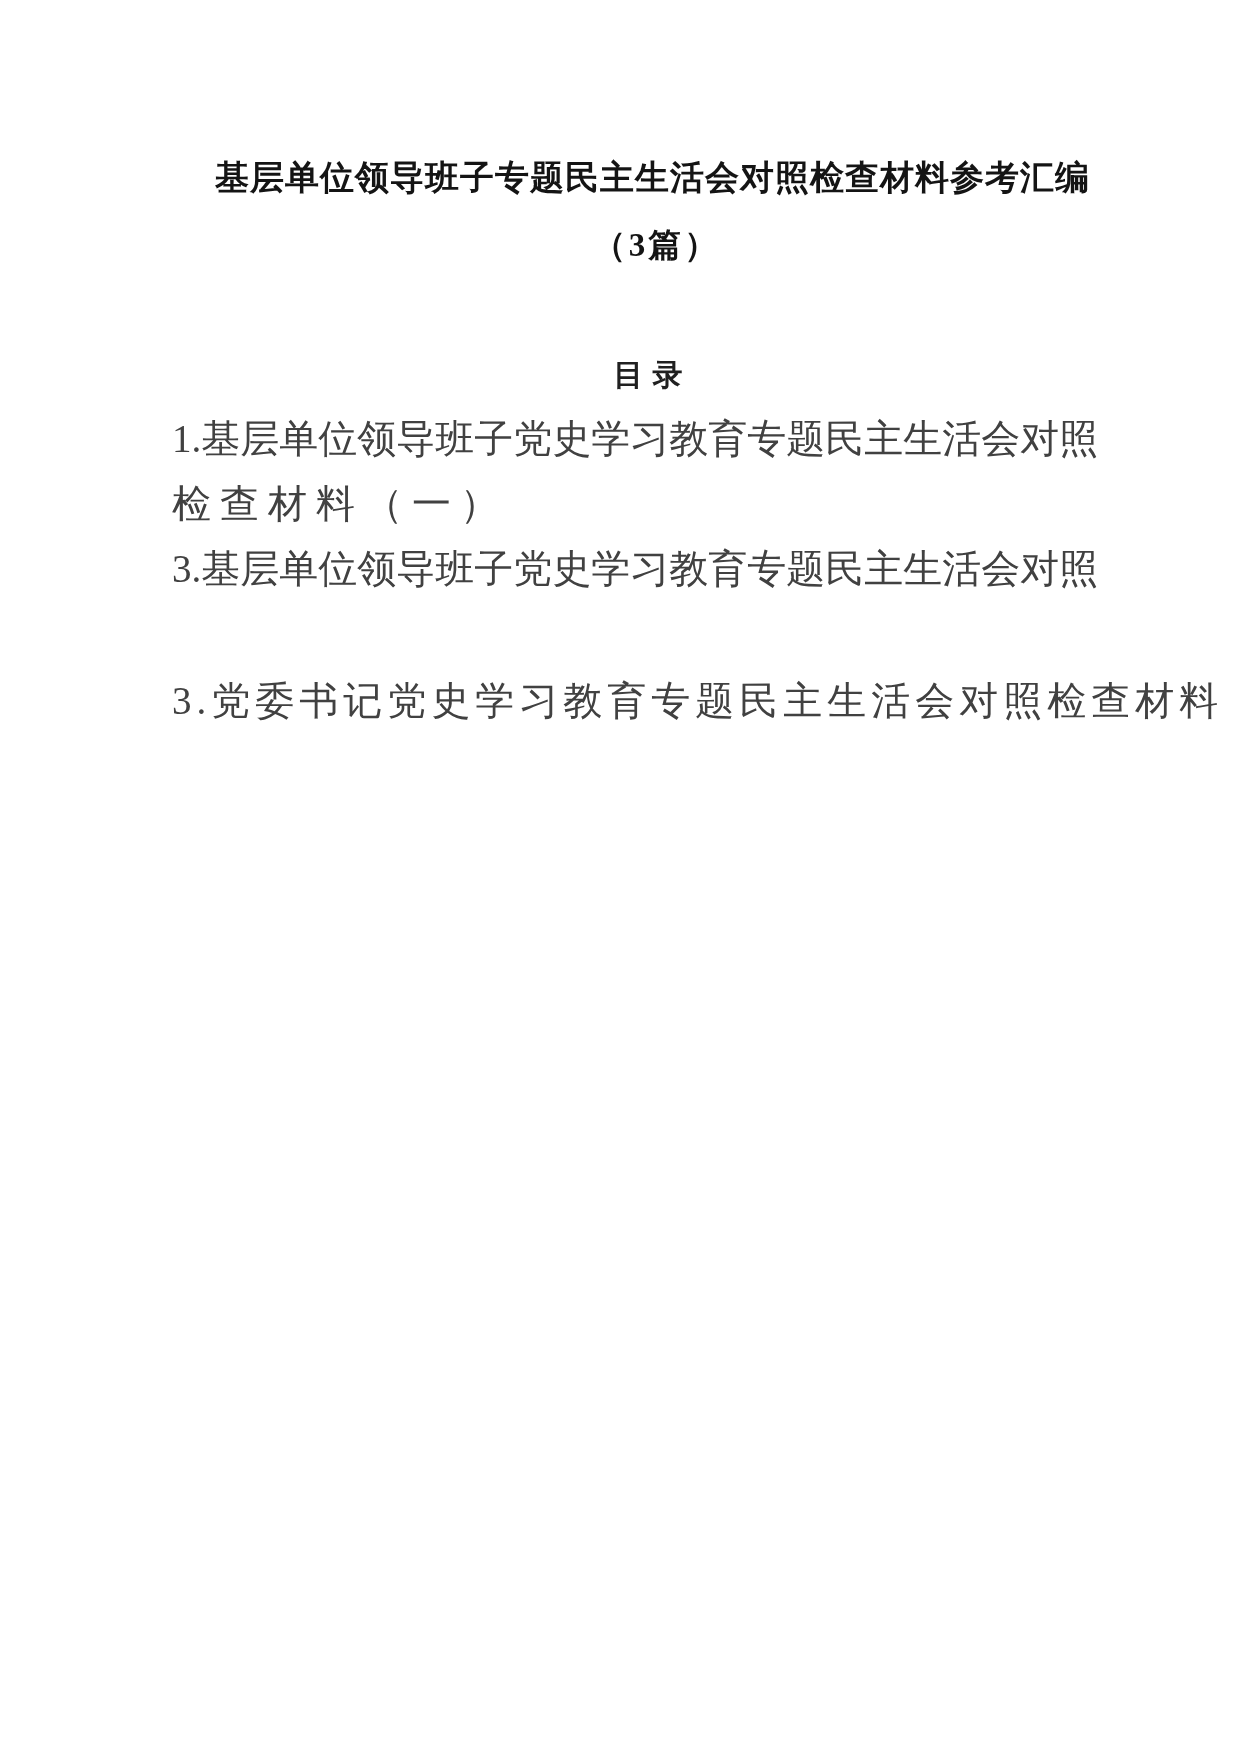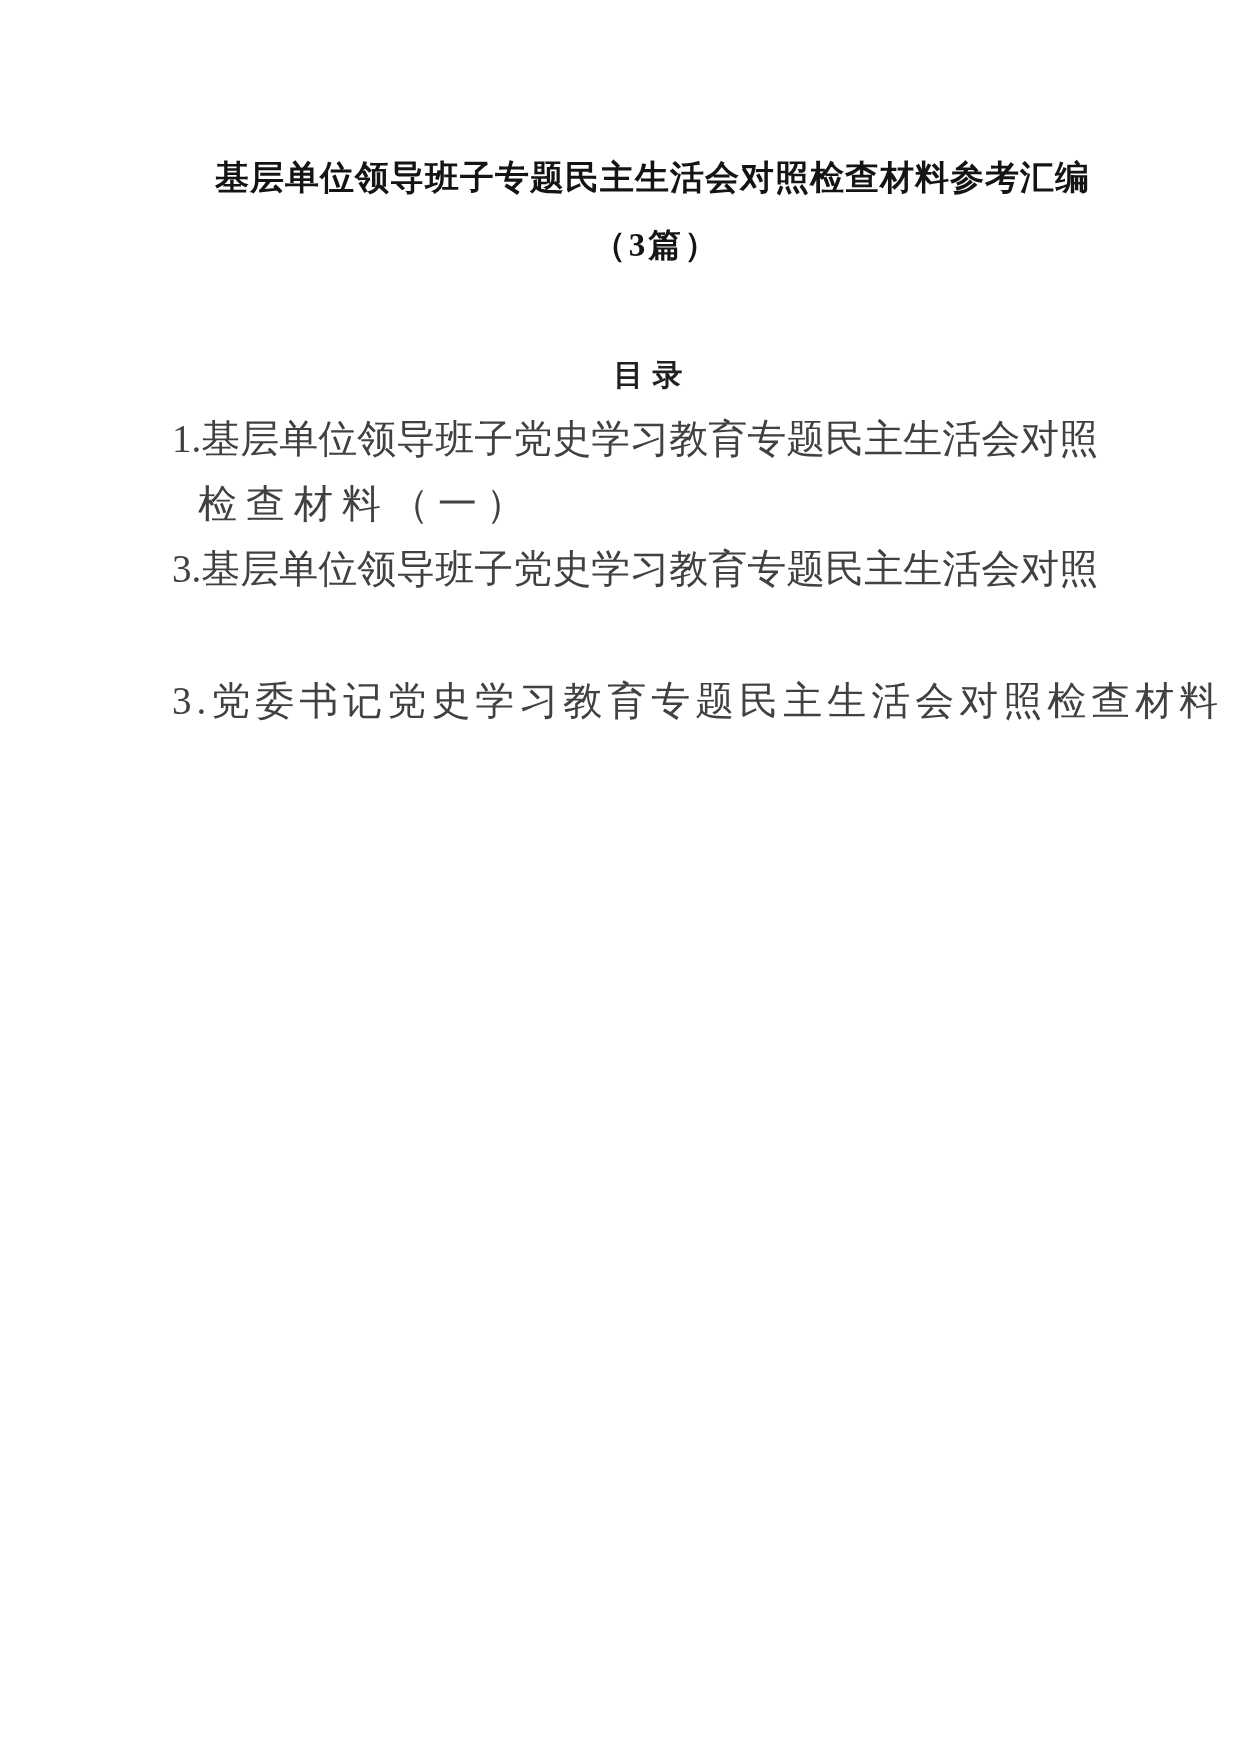--- a/index.html
+++ b/index.html
@@ -55,21 +55,20 @@
   }
   .toc-line.stretch {
     
     text-align: justify;
     text-align-last: justify;
     text-justify: inter-character;
     white-space: nowrap;
   }
   .toc-line.natural {
     letter-spacing: 9px;
-    margin-left: 26px;
   }
   .toc-line.natural-tight {
     letter-spacing: 5px;
   }
   .toc-line.l1 { top: 420px; }
   .toc-line.l2 { top: 485px; }
   .toc-line.l3 { top: 550px; }
   .toc-line.l4 { top: 615px; }
   .toc-line.l5 { top: 682px; }
 </style>

